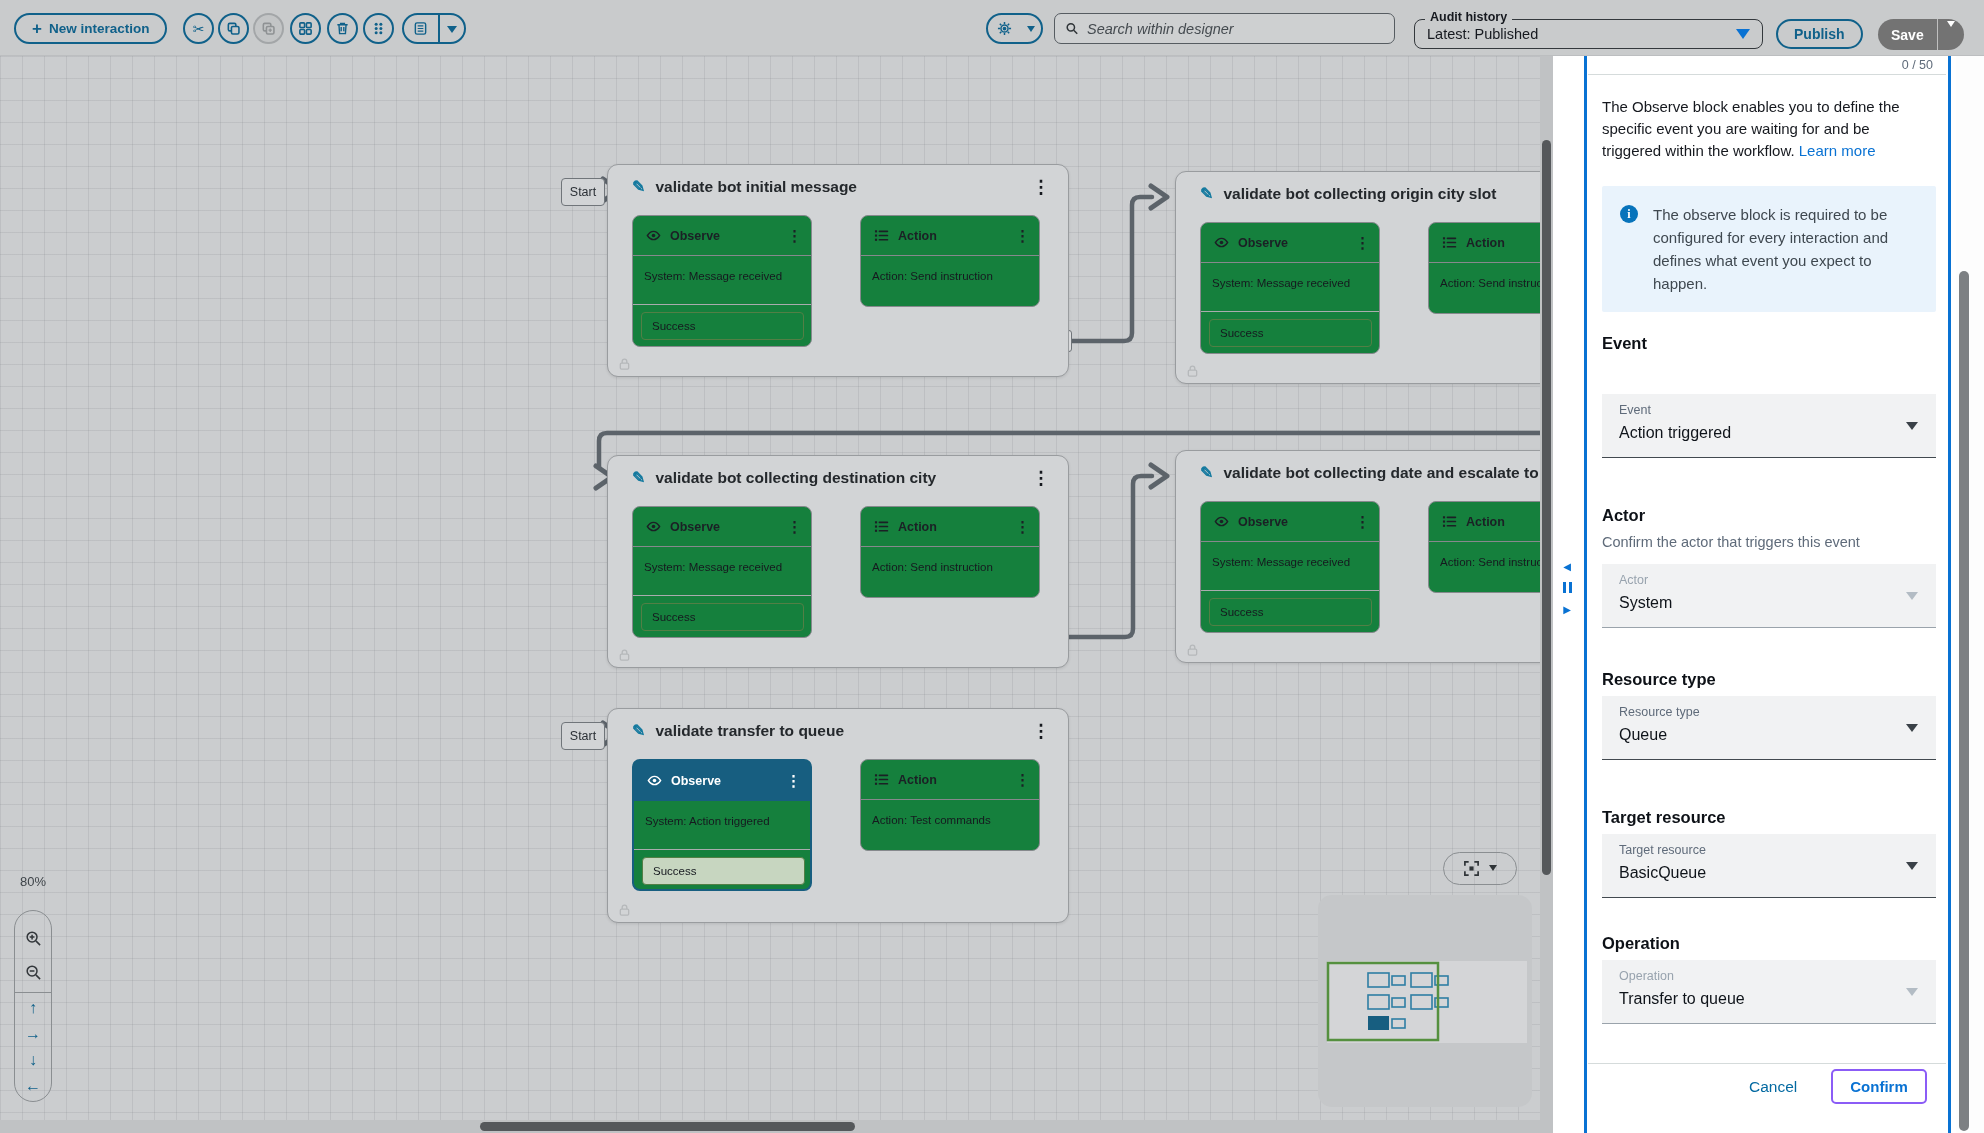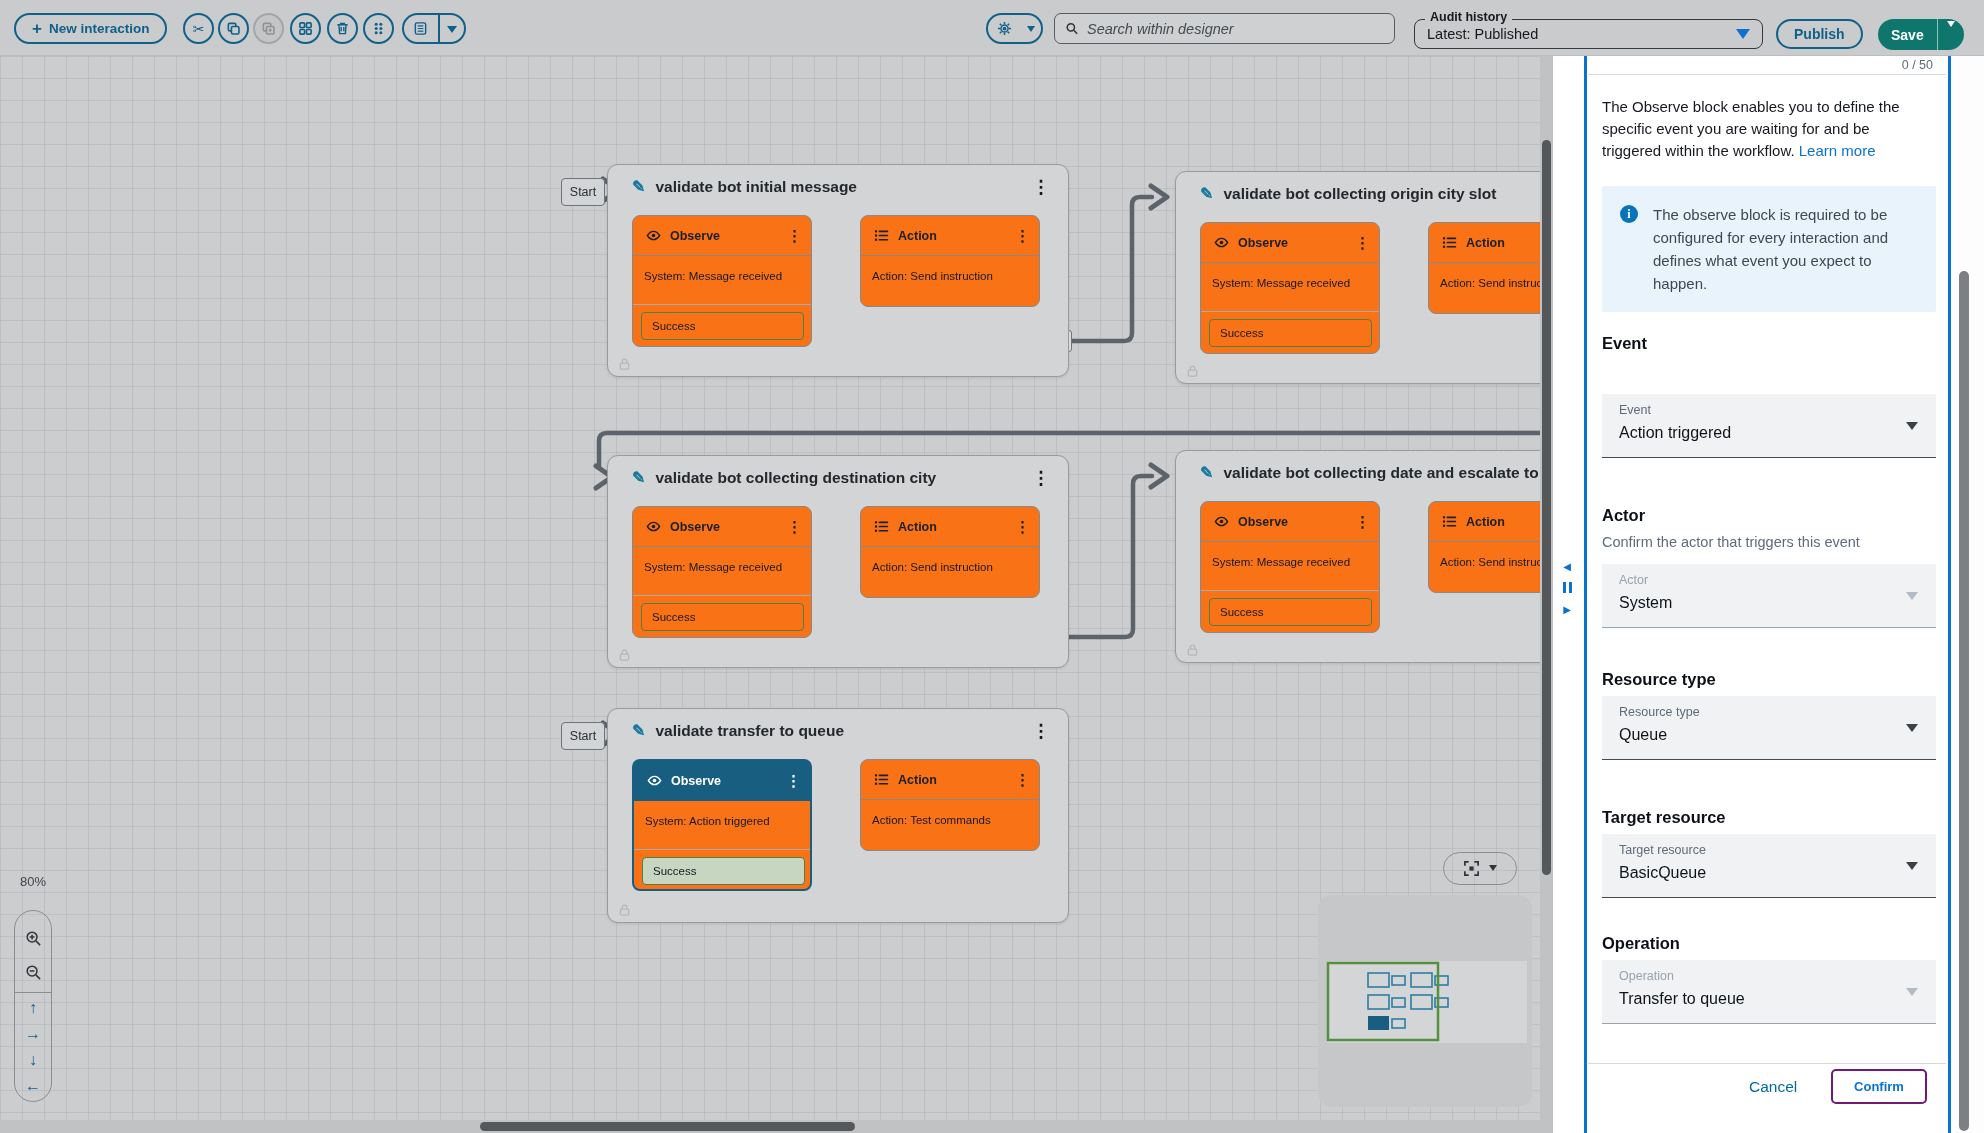--- a/index.html
+++ b/index.html
@@ -27,21 +27,21 @@
     font-style:italic; font-size:14.5px; color:#3c4247; font-family:"Liberation Sans",sans-serif; }
   #searchbox input::placeholder { color:#454b50; font-style:italic; }
   #audit { position:absolute; left:1414px; top:19px; width:349px; height:30px;
     border:1.5px solid #33383c; border-radius:8px; display:flex; align-items:center;
     padding:0 12px; cursor:pointer; }
   #audit .legend { position:absolute; left:10px; top:-10px; font-size:12.5px; font-weight:bold;
     color:#16191f; background:#c9cbcc; padding:0 5px; }
   #audit .val { font-size:14.5px; color:#16191f; }
   #audit .caret { position:absolute; right:12px; top:9px; width:0; height:0;
     border:7px solid transparent; border-top:10px solid #0972d3; }
-  #savebtn { position:absolute; left:1878px; top:19px; height:31px; background:#0f766e;
+  #savebtn { position:absolute; left:1878px; top:19px; height:31px; background:#737373;
     border-radius:16px; display:flex; align-items:center; color:#fff; }
   #savebtn .seg { padding:0 13px; font-weight:bold; font-size:14px; cursor:pointer; }
   #savebtn .sdiv { width:1.5px; height:100%; background:rgba(255,255,255,.55); }
   #publishbtn { left:1776px; font-size:14px; top:19px; height:30px; }
 
   
   #canvas { position:absolute; left:0; top:56px; width:1540px; height:1077px;
     background-color:#cbcdcf; overflow:hidden;
     background-image:
       linear-gradient(to right, rgba(110,116,122,.15) 1px, transparent 1px),
@@ -49,21 +49,21 @@
     background-size:22px 22px; }
   #wires { position:absolute; left:0; top:0; width:1540px; height:1077px; pointer-events:none; }
 
   .block { position:absolute; width:462px; height:213px; background:#d2d4d6;
     border:1px solid #999c9f; border-radius:11px; box-shadow:0 1px 3px rgba(0,0,0,.10); }
   .block-title { position:absolute; left:24px; top:13px; display:flex; align-items:center; gap:10px;
     font-weight:bold; font-size:15.5px; color:#24282c; white-space:nowrap; cursor:pointer; }
   .pencil { color:#12789e; font-size:16px; line-height:1; }
   .kebab { position:absolute; right:18px; top:11px; font-size:18px; font-weight:bold;
     color:#16191f; cursor:pointer; letter-spacing:0; }
-  .card { position:absolute; width:180px; background:#f97316; border:1px solid #86898d; border-radius:8px; cursor:pointer; }
+  .card { position:absolute; width:180px; background:#15803d; border:1px solid #86898d; border-radius:8px; cursor:pointer; }
   .card-head { height:40px; border-bottom:1px solid #86898d; display:flex; align-items:center;
     gap:9px; padding:0 9px 0 13px; font-size:12.5px; font-weight:bold; color:#1b2025; }
   .card-head .k2 { margin-left:auto; font-size:15px; font-weight:bold; cursor:pointer; }
   .card-body { padding:14px 11px 0; font-size:11.5px; color:#16191f; white-space:nowrap; overflow:hidden; }
   .observe { height:132px; }
   .action { height:92px; }
   .sep { position:absolute; left:0; right:0; top:88px; border-top:1px solid #a9acae; }
   .success { position:absolute; left:8px; top:96px; width:163px; height:28px;
     border:1.5px solid #527f45; border-radius:4px; display:flex; align-items:center;
     padding-left:10px; font-size:11.5px; color:#16191f; cursor:pointer; }
@@ -123,22 +123,22 @@
   .mselect .mlabel { position:absolute; left:17px; top:9px; font-size:12.5px; color:#5f6b7a; }
   .mselect .mvalue { position:absolute; left:17px; top:30px; font-size:16px; color:#0f141a; }
   .mselect .mcaret { position:absolute; right:18px; top:28px; width:0; height:0;
     border:6px solid transparent; border-top:8px solid #3a4147; }
   .mselect.disabled { border-bottom-color:#9aa3ab; cursor:default; }
   .mselect.disabled .mlabel { color:#98a3ae; }
   .mselect.disabled .mcaret { border-top-color:#b3bcc4; }
   #cancelbtn { position:absolute; left:196px; top:1022px; font-size:15.5px; color:#0369a1;
     background:none; border:none; cursor:pointer; font-family:"Liberation Sans",sans-serif; }
   #confirmbtn { position:absolute; left:278px; top:1013px; width:96px; height:35px;
-    background:#fff; border:2px solid #701a75; border-radius:5px; color:#0972d3;
-    font-weight:bold; font-size:13px; cursor:pointer; font-family:"Liberation Sans",sans-serif; }
+    background:#fff; border:2px solid #8b5cf6; border-radius:5px; color:#0972d3;
+    font-weight:bold; font-size:15px; cursor:pointer; font-family:"Liberation Sans",sans-serif; }
 
   #pagescroll { position:absolute; left:1956px; top:56px; width:28px; height:1077px; background:#fdfdfd; }
 </style>
 </head>
 <body>
 
 <div id="topbar">
   <button class="pillbtn" style="left:14px">
     <span style="font-size:17px;">+</span>
     <span>New interaction</span>

